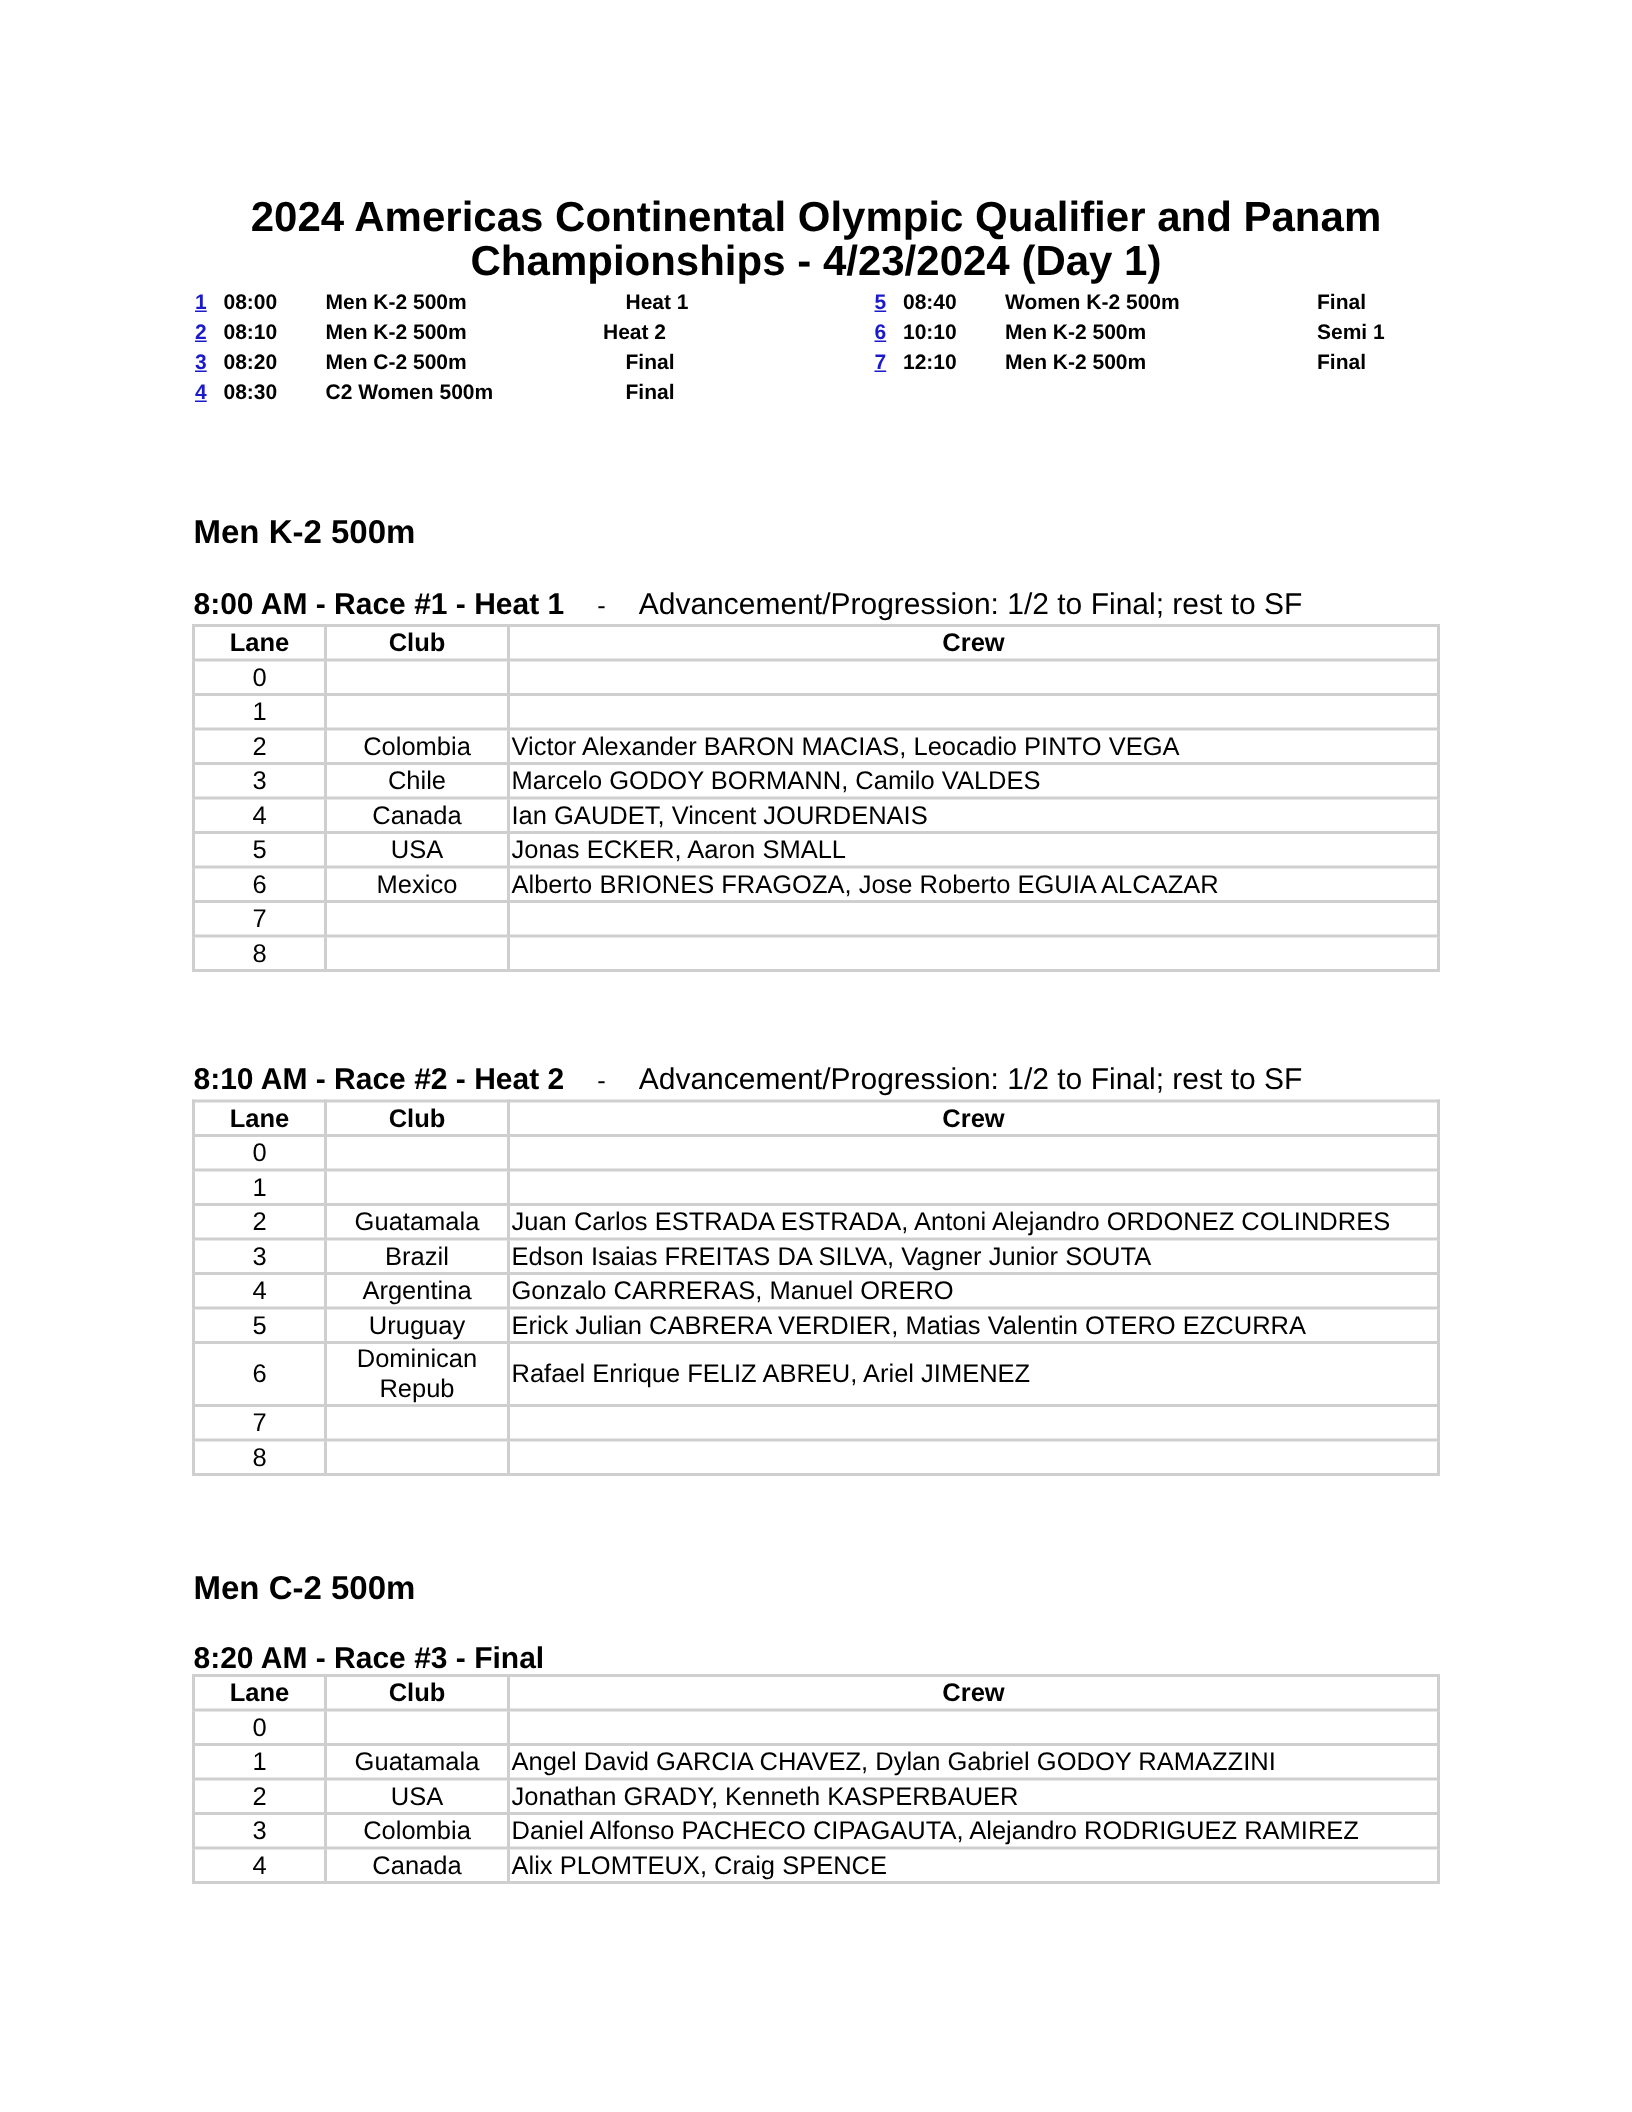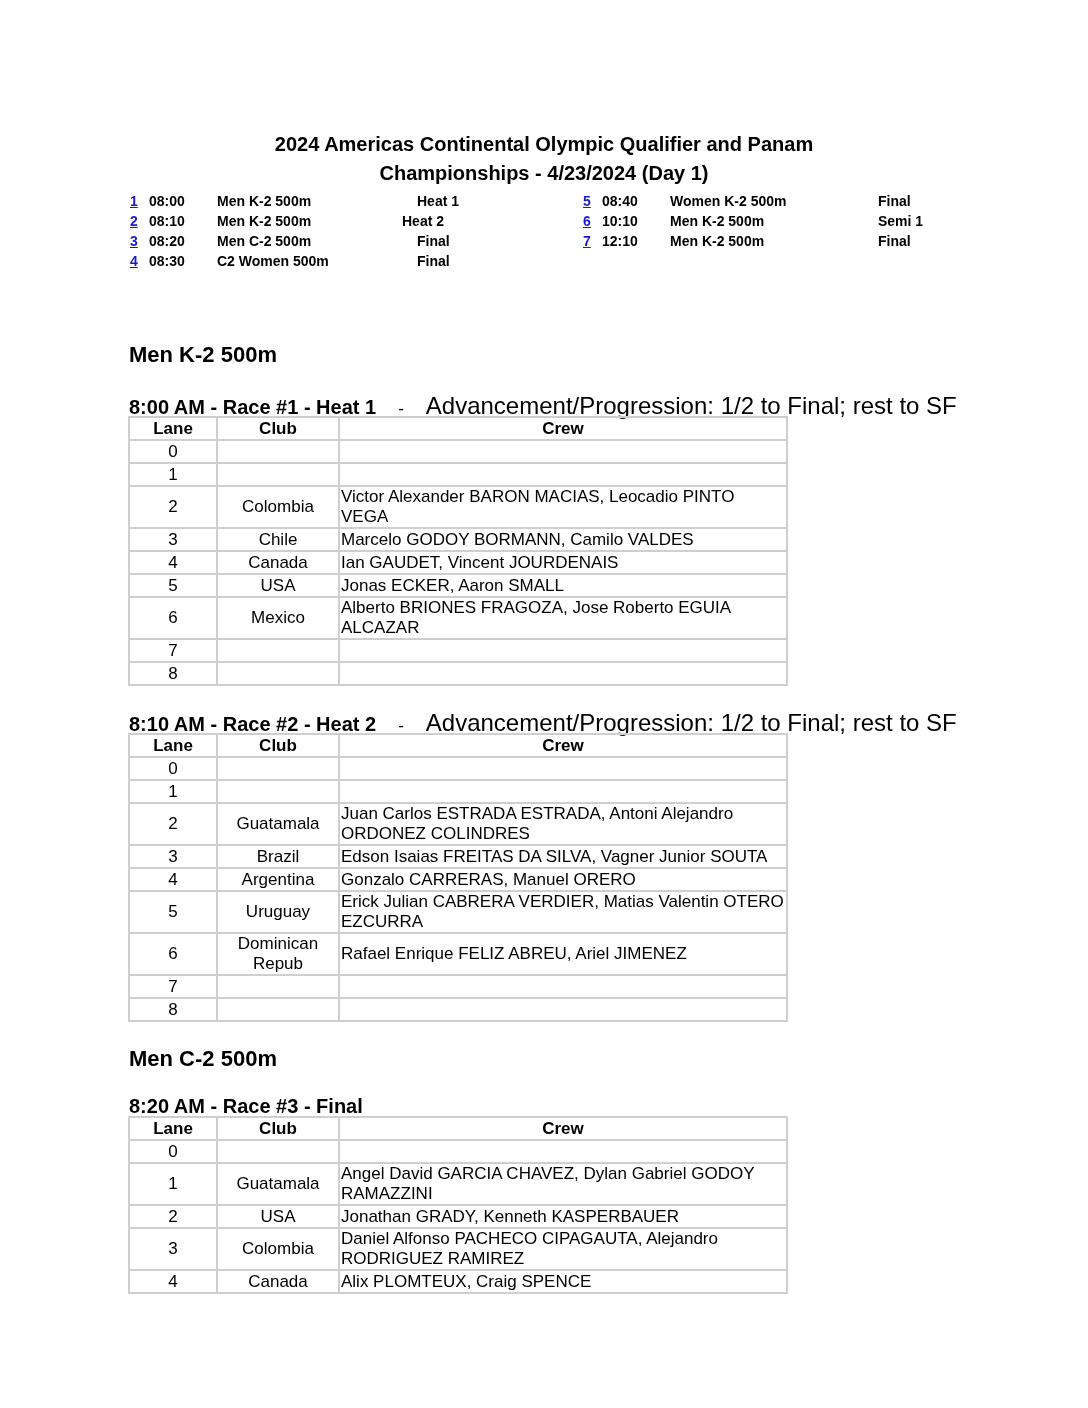--- a/index.html
+++ b/index.html
@@ -1,27 +1,27 @@
 <!DOCTYPE html>
 <html><head>
 <meta charset="utf-8">
 <style>
   html, body { margin: 0; padding: 0; background: #ffffff; }
   body { width: 1088px; height: 1408px; position: relative; font-family: "Liberation Sans", sans-serif; color: #000; overflow: hidden; }
-  .title { position: absolute; left: 130px; width: 828px; top: 130px; text-align: center; font-weight: bold; font-size: 20px; line-height: 29px; }
+  .title { position: absolute; left: 130px; width: 828px; top: 130px; text-align: center; font-weight: bold; font-size: 28px; line-height: 29px; }
   .schedule { position: absolute; top: 191px; font-size: 14px; font-weight: bold; }
   .sched-row { position: relative; height: 20px; line-height: 20px; }
   .sched-row span { position: absolute; white-space: nowrap; }
   .sched-num { color: #1a1acc; text-decoration: underline; }
   .event-title { position: absolute; left: 129px; font-weight: bold; font-size: 22px; }
   .race-head { position: absolute; left: 129px; white-space: nowrap; }
   .race-head .rh-main { font-weight: bold; font-size: 20px; }
   .race-head .rh-dash { font-size: 17px; margin-left: 22px; }
-  .race-head .rh-adv { font-size: 24px; margin-left: 22px; }
-  table.start { position: absolute; left: 128px; width: 660px; border-collapse: collapse; font-size: 17px; }
+  .race-head .rh-adv { font-size: 20px; margin-left: 22px; }
+  table.start { position: absolute; left: 128px; width: 832px; border-collapse: collapse; font-size: 17px; }
   table.start th, table.start td { border: 2px solid #cfcfcf; padding: 0 1px; height: 21px; line-height: 20px; }
   table.start th { font-weight: bold; text-align: center; }
   table.start td.lane { text-align: center; width: 84px; }
   table.start td.club { text-align: center; width: 118px; }
   table.start td.crew { text-align: left; }
 </style>
 </head>
 <body>
 
 <div class="title">

